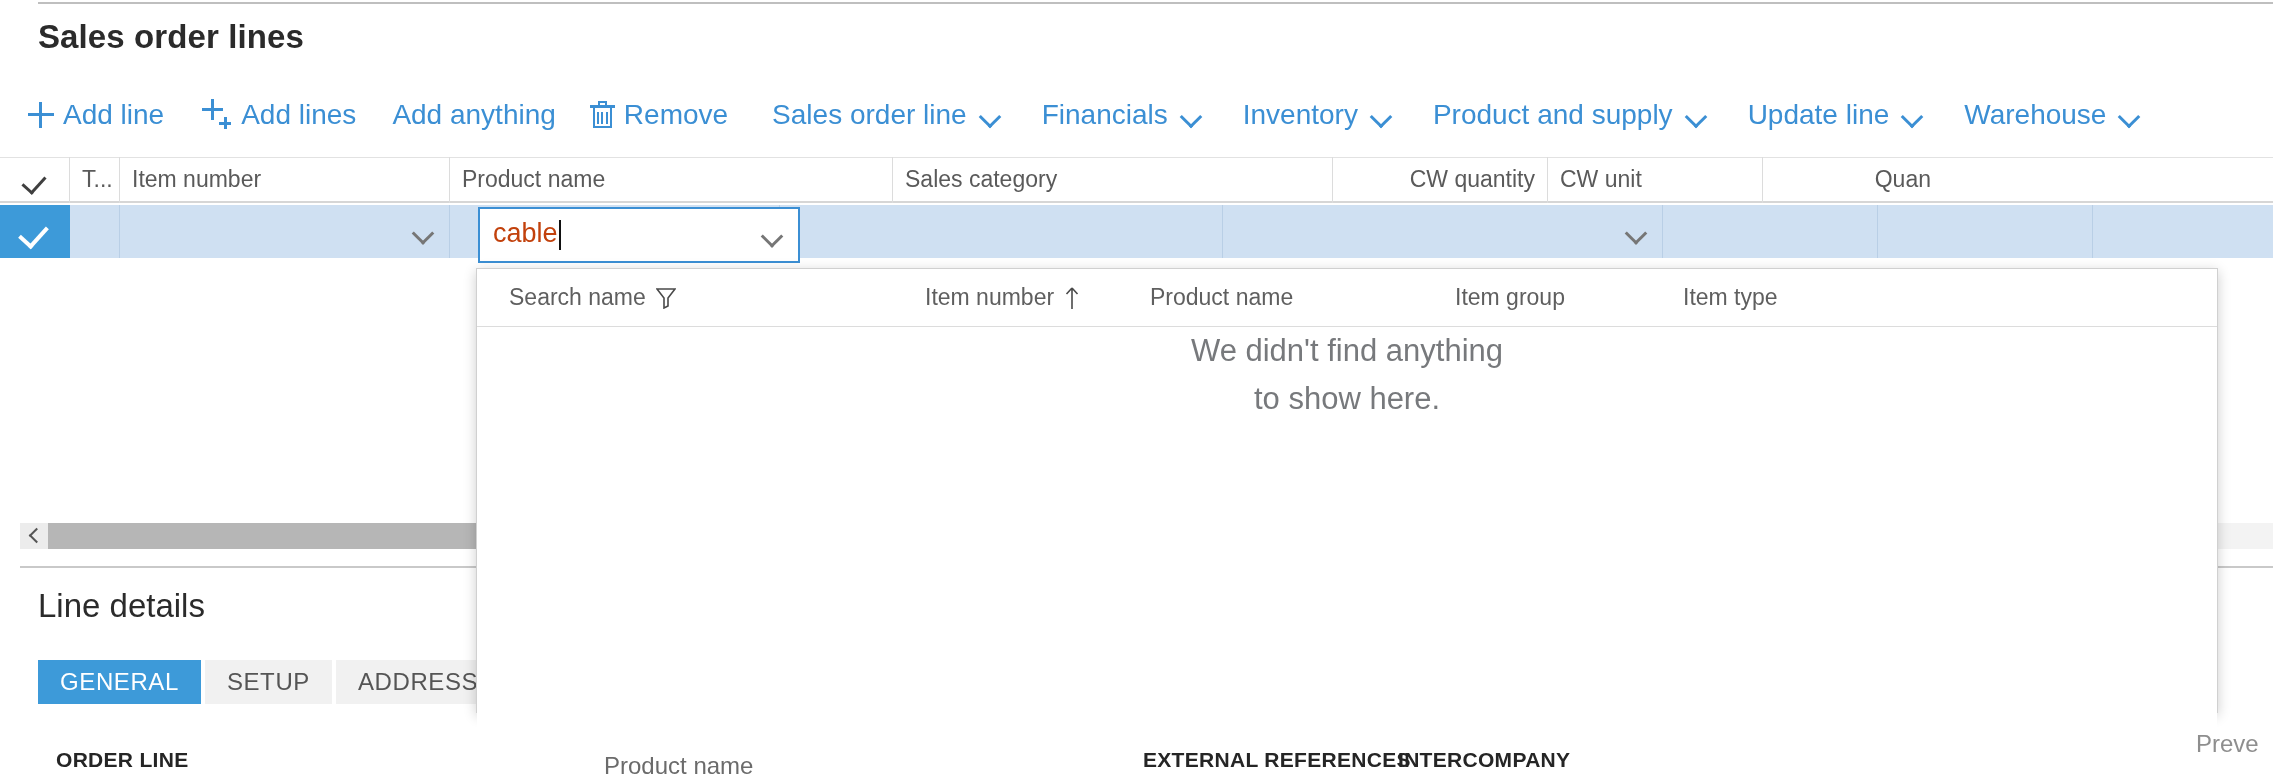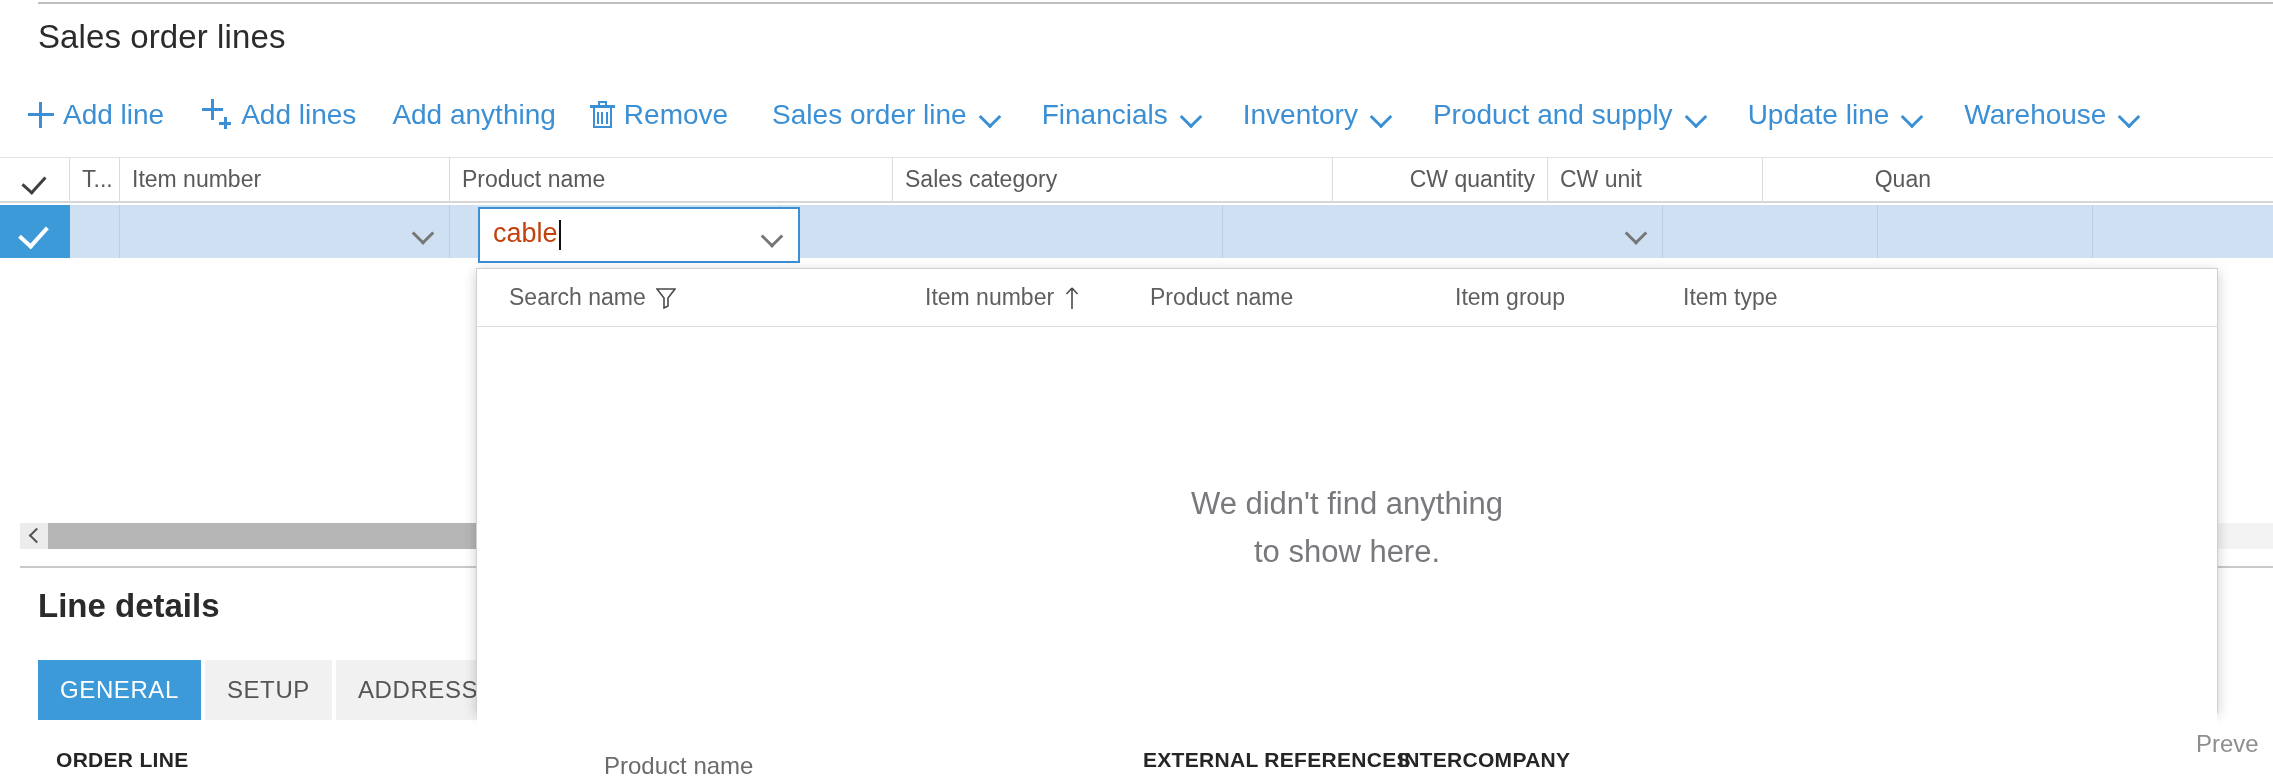--- a/index.html
+++ b/index.html
@@ -10,21 +10,21 @@
     overflow: hidden;
   }
   .page { position: relative; width: 2273px; height: 783px; background:#fff; }
 
   
   .top-rule { position:absolute; left:38px; top:2px; width:2235px; height:2px; background:#bfbfbf; }
 
   
   .section-title {
     position:absolute; left:38px; top:18px;
-    font-size:33px; font-weight:400; color:#2b2b2b; letter-spacing:.1px;
+    font-size:33px; font-weight:700; color:#2b2b2b; letter-spacing:.1px;
     white-space:nowrap;
   }
 
   
   .toolbar { position:absolute; left:28px; top:92px; height:46px; display:flex; align-items:center; }
   .tb-btn {
     display:flex; align-items:center; gap:9px;
     color:#3b8fd4; font-size:28px; font-weight:400;
     white-space:nowrap; cursor:pointer; background:transparent; border:0;
     font-family:"Liberation Sans", sans-serif; padding:0;
@@ -144,21 +144,21 @@
   }
   .lk-cell {
     font-size:23px; color:#5f5f5f; display:flex; align-items:center; gap:10px;
     white-space:nowrap; flex:none; padding-left:8px;
   }
   .funnel { width:20px; height:22px; position:relative; display:inline-block; }
   .funnel svg { display:block; }
   .sortarrow { width:16px; height:24px; position:relative; display:inline-block; }
   .sortarrow svg { display:block; }
   .lookup-body {
-    height:402px; display:flex; align-items:center; justify-content:center;
+    height:402px; display:flex; align-items:center; 
     flex-direction:column; background:#fff;
   }
   .empty-line {
     font-size:31px; color:#77797c; line-height:1.55; text-align:center; font-weight:400;
   }
 
   
   .grid-empty { position:absolute; left:0; top:258px; width:2273px; height:245px; background:#fff; }
 
   
@@ -176,25 +176,25 @@
     border-left:2.5px solid #555; border-bottom:2.5px solid #555;
     transform: rotate(45deg);
   }
   .hs-thumb { width:440px; background:#b6b6b6; cursor:pointer; flex:none; }
   .hs-track { flex:1; background:#f3f3f3; }
 
   
   .ld-rule { position:absolute; left:20px; top:566px; width:2253px; height:2px; background:#c9c9c9; }
   .ld-title {
     position:absolute; left:38px; top:587px;
-    font-size:33px; color:#2b2b2b; font-weight:700; white-space:nowrap;
+    font-size:33px; color:#2b2b2b; font-weight:400; white-space:nowrap;
   }
   .ld-tabs { position:absolute; left:38px; top:660px; display:flex; gap:4px; }
   .ld-tab {
-    height:60px; padding:0 22px; display:flex; align-items:center; justify-content:center;
+    height:44px; padding:0 22px; display:flex; align-items:center; justify-content:center;
     font-size:24px; letter-spacing:.6px; background:#f1f1f1; color:#555; cursor:pointer;
     border:0; font-family:"Liberation Sans", sans-serif; white-space:nowrap;
   }
   .ld-tab.active { background:#3d9ad9; color:#fff; }
 
   
   .grp {
     position:absolute; font-size:21px; font-weight:bold; color:#252525;
     letter-spacing:.3px; white-space:nowrap;
   }

